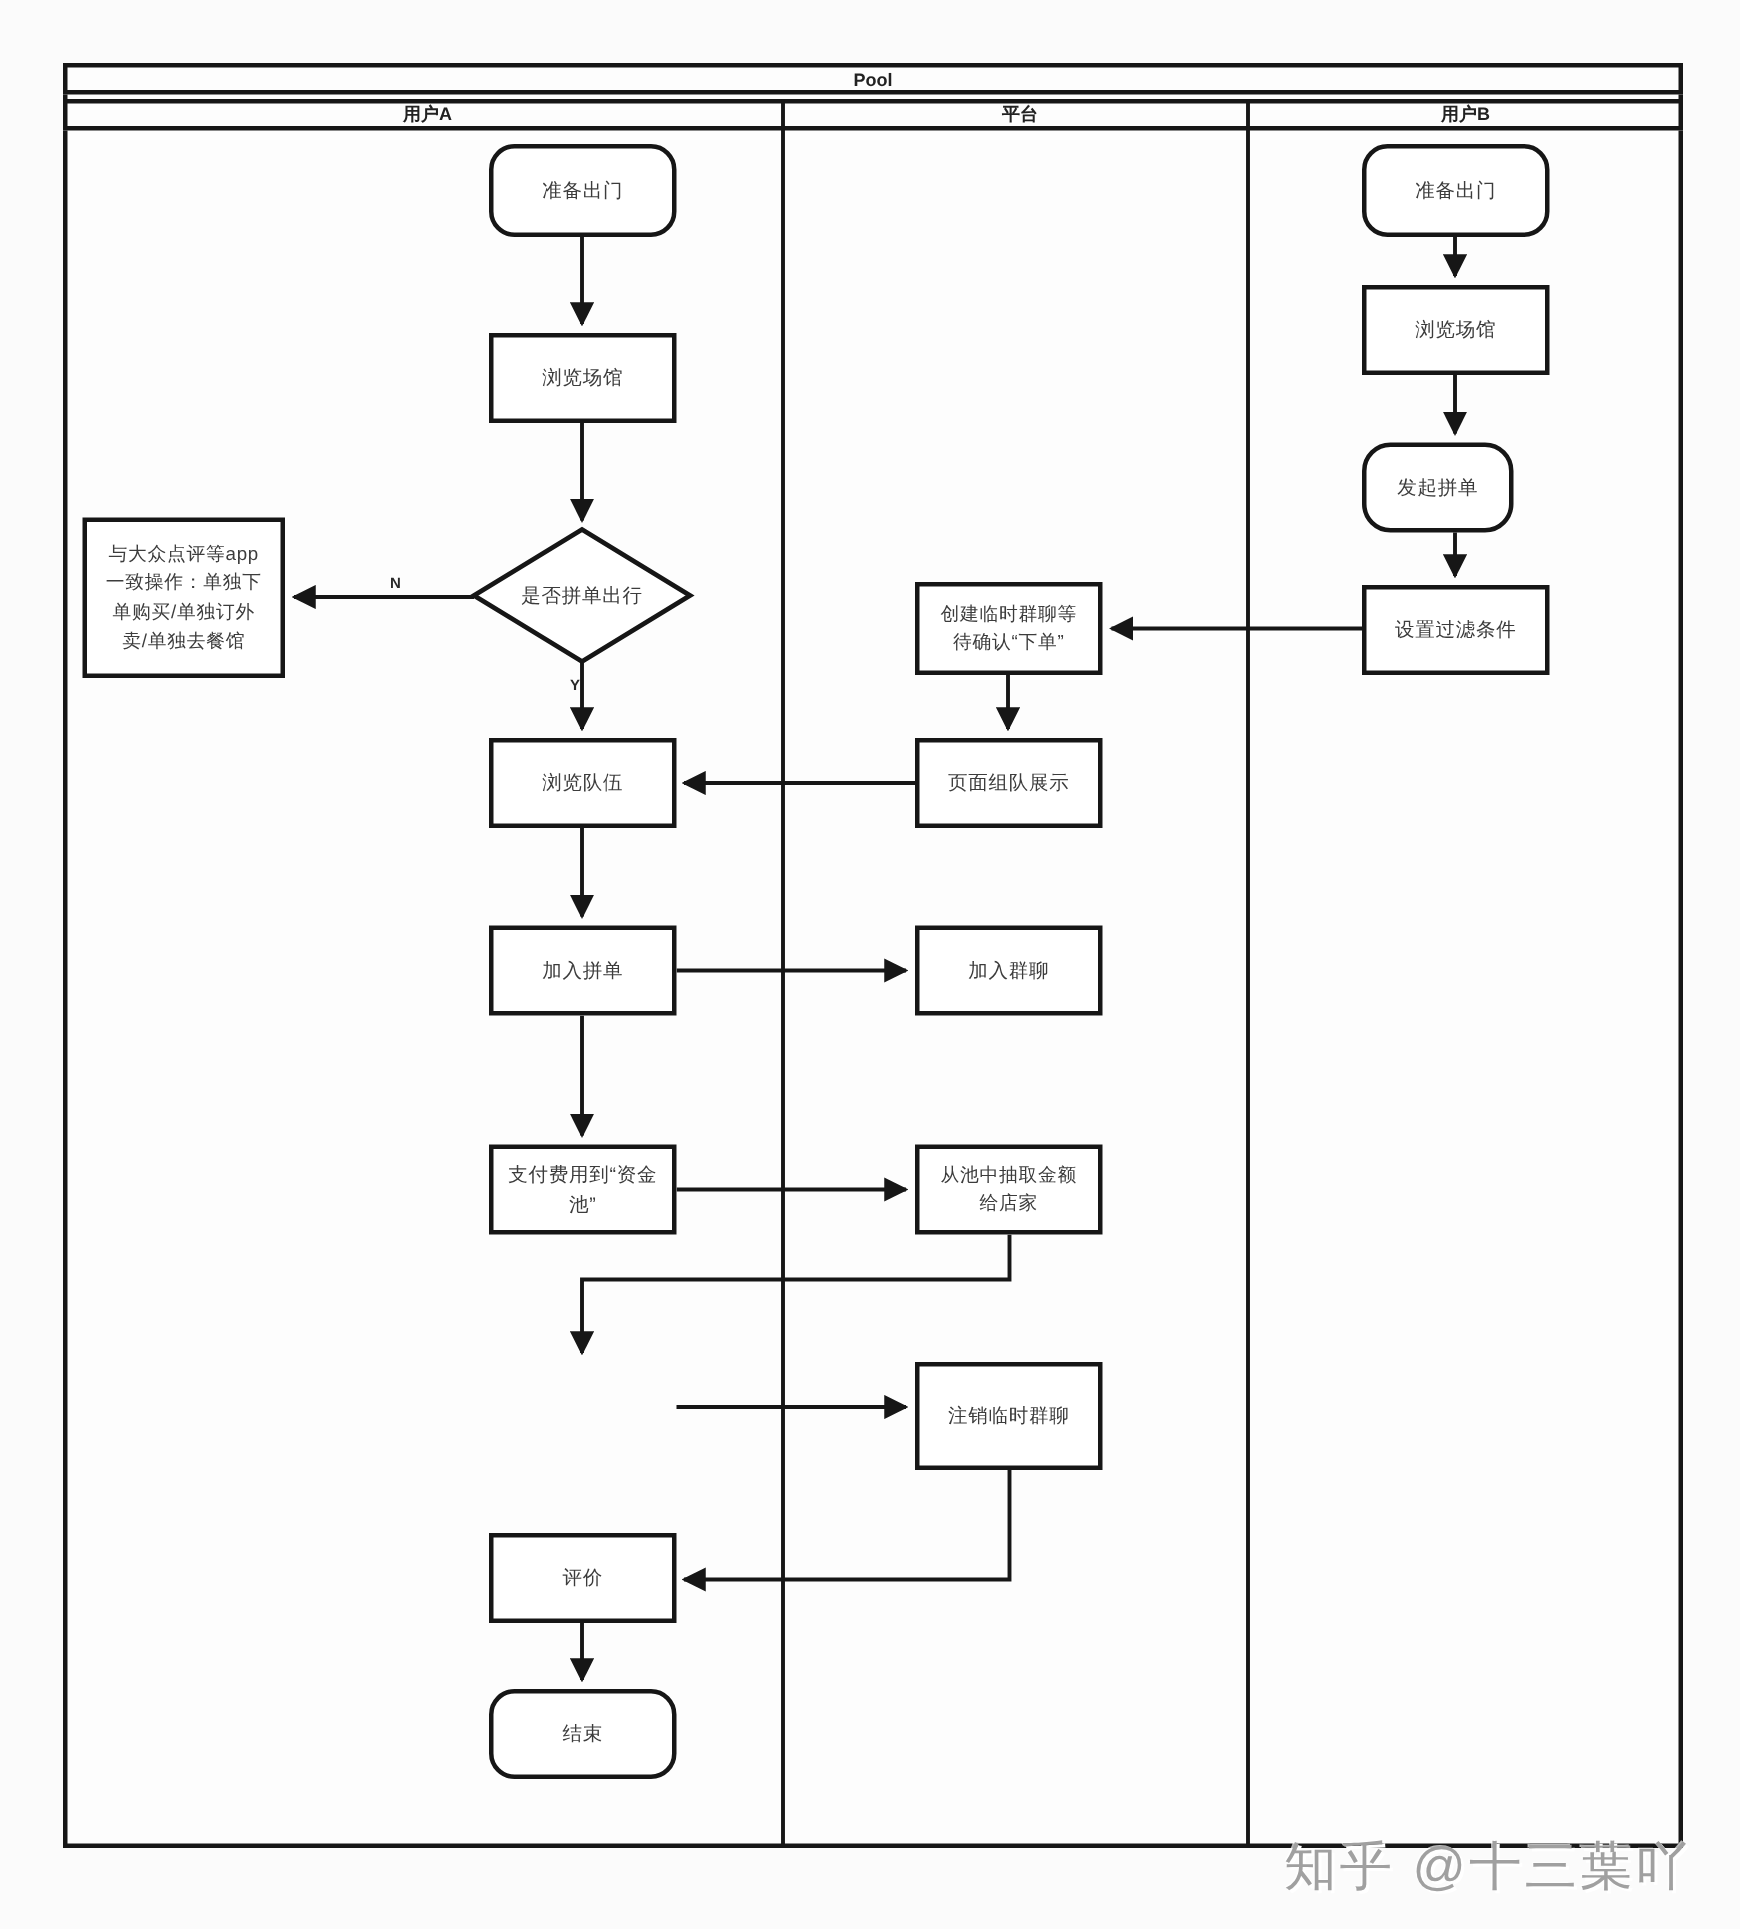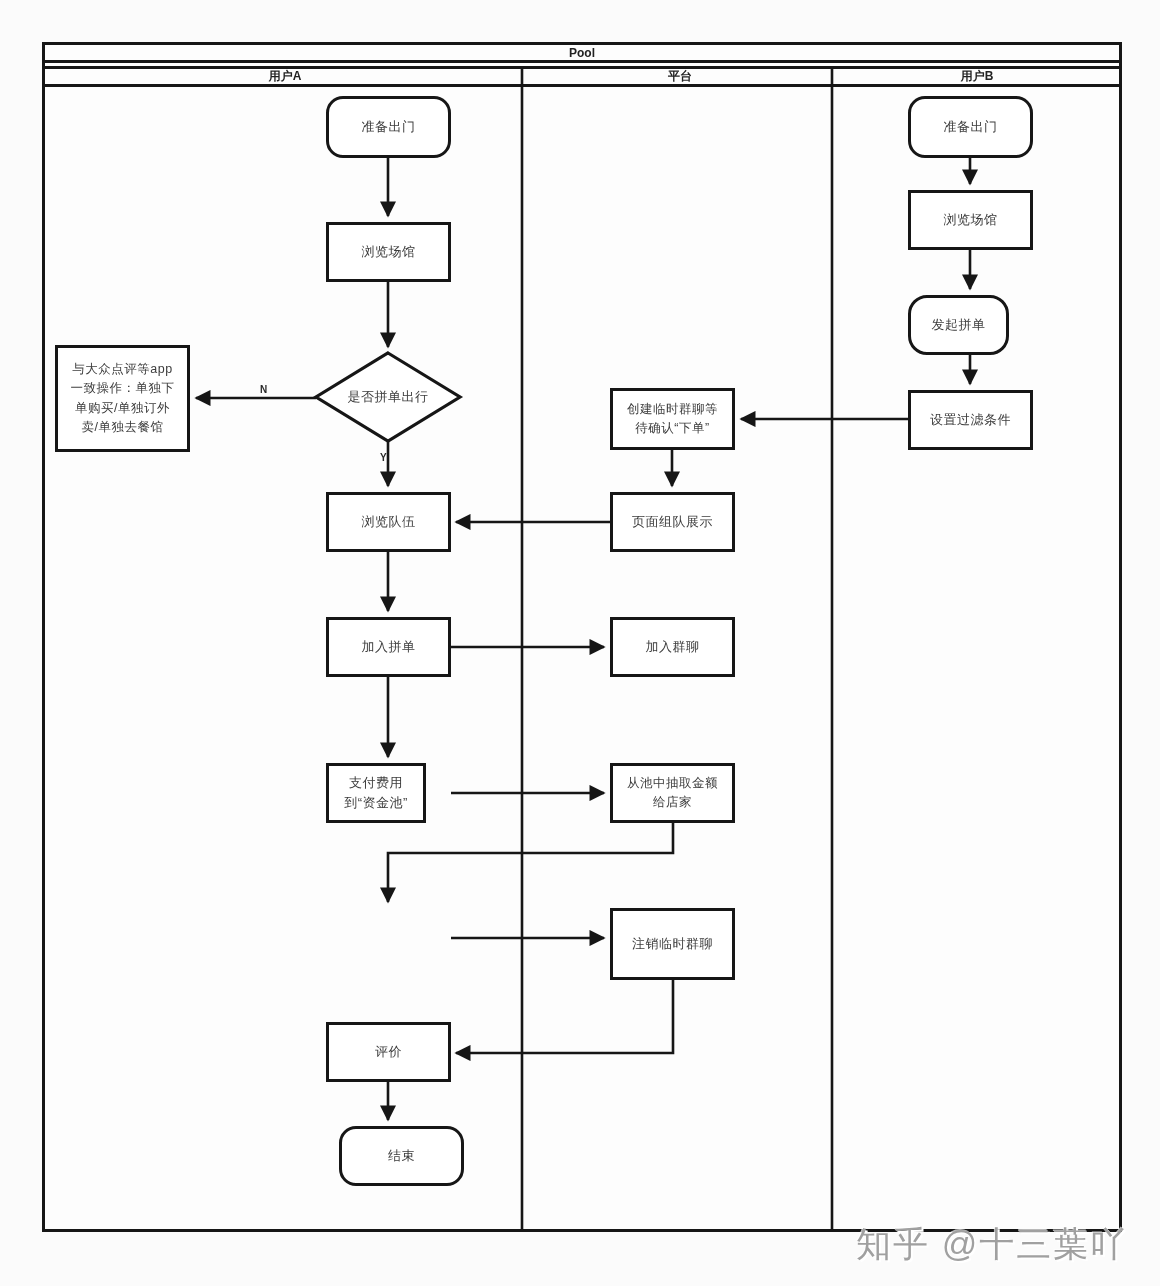--- a/index.html
+++ b/index.html
@@ -125,27 +125,27 @@
   </div>
   <div class="node" style="left:55px;top:345px;width:135px;height:107px;font-size:12.5px;">
     <span>与大众点评等app一致操作：单独下单购买/单独订外卖/单独去餐馆</span>
   </div>
   <div class="node" style="left:326px;top:492px;width:125px;height:60px;">
     <span>浏览队伍</span>
   </div>
   <div class="node" style="left:326px;top:617px;width:125px;height:60px;">
     <span>加入拼单</span>
   </div>
-  <div class="node" style="left:326px;top:763px;width:100px;height:60px;">
+  <div class="node" style="left:326px;top:763px;width:125px;height:60px;">
     <span>支付费用到“资金池”</span>
   </div>
   <div class="node" style="left:326px;top:1022px;width:125px;height:60px;">
     <span>评价</span>
   </div>
-  <div class="node rounded" style="left:326px;top:1126px;width:125px;height:60px;margin-left:13px;">
+  <div class="node rounded" style="left:326px;top:1126px;width:125px;height:60px;">
     <span>结束</span>
   </div>
 
   <div class="node" style="left:610px;top:388px;width:125px;height:62px;font-size:12.5px;">
     <span>创建临时群聊等待确认“下单”</span>
   </div>
   <div class="node" style="left:610px;top:492px;width:125px;height:60px;">
     <span>页面组队展示</span>
   </div>
   <div class="node" style="left:610px;top:617px;width:125px;height:60px;">

